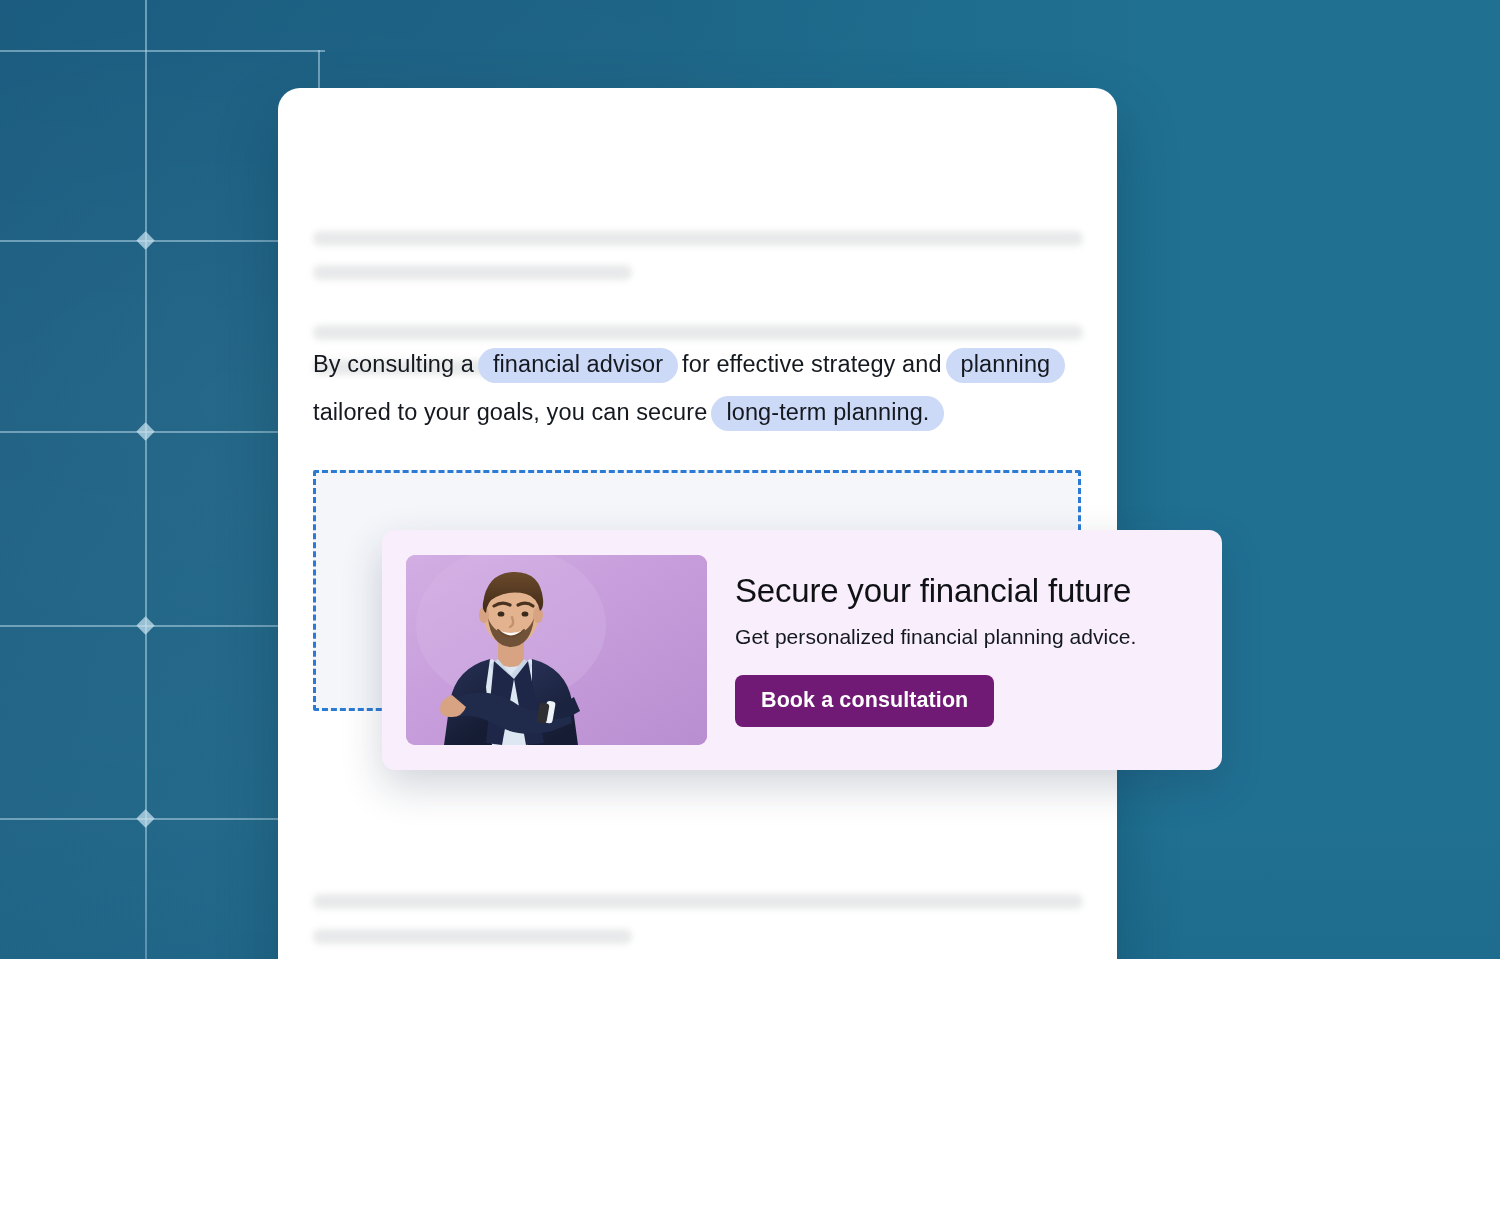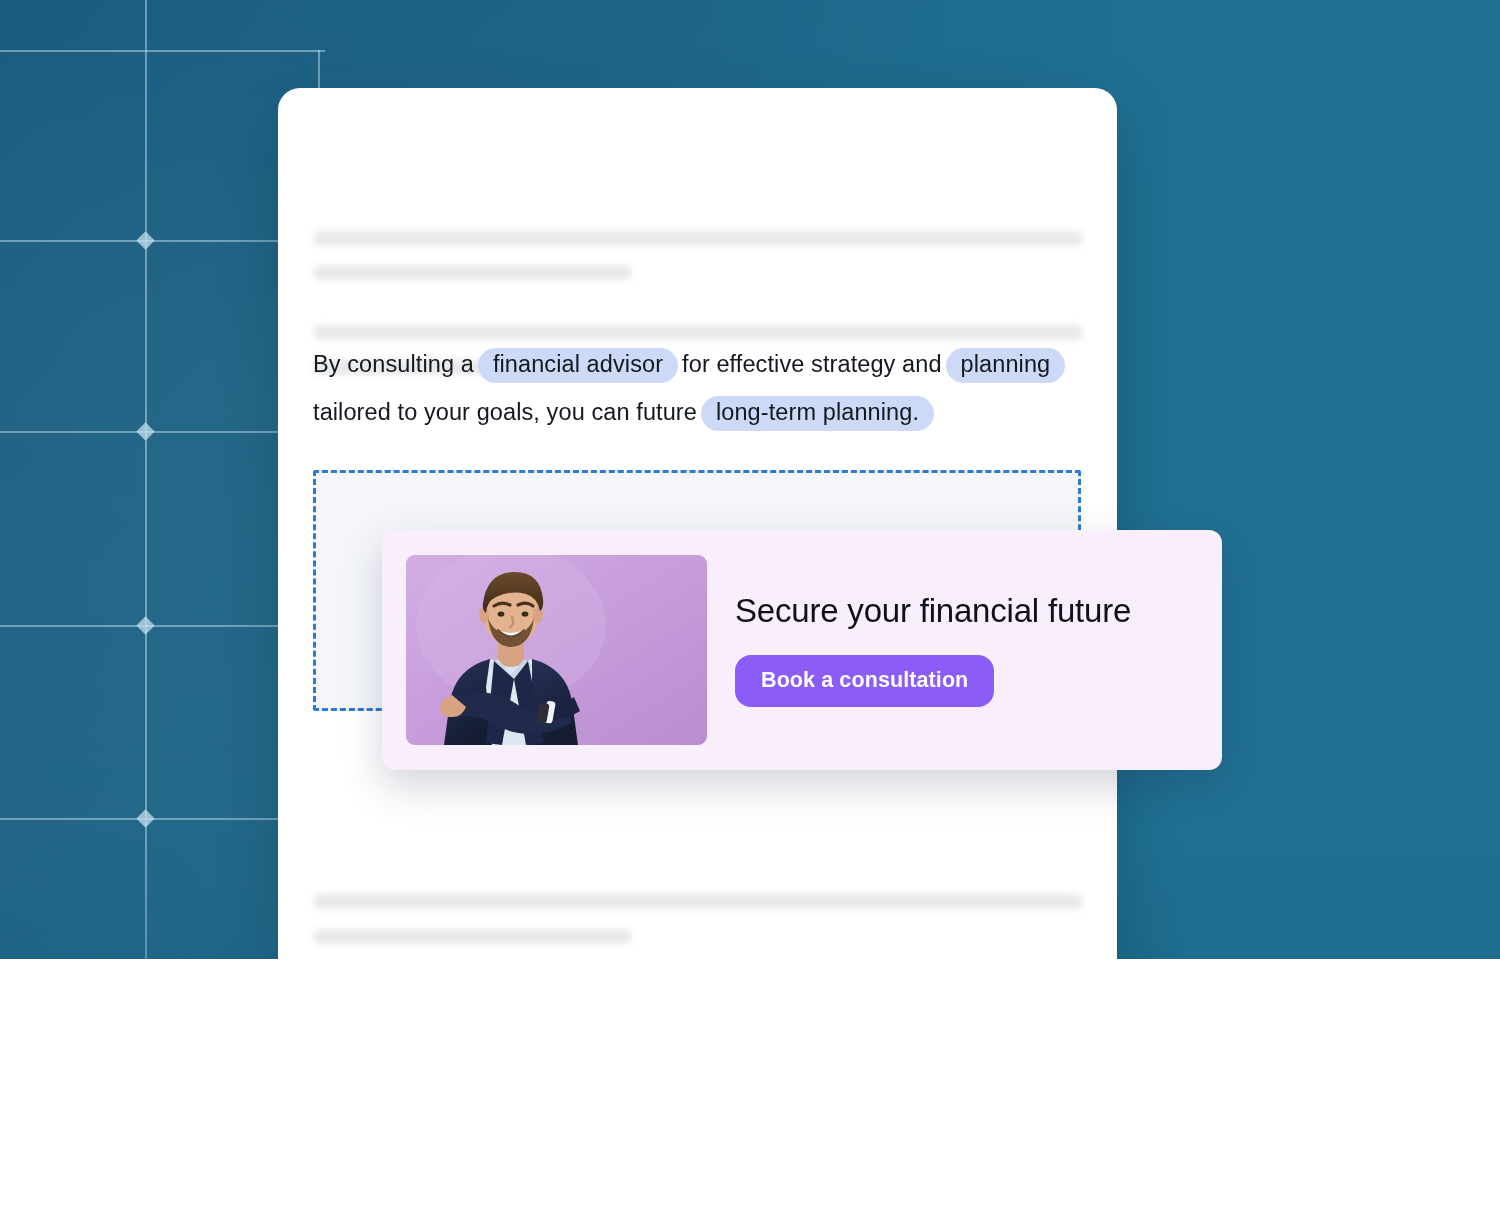--- a/index.html
+++ b/index.html
@@ -155,27 +155,27 @@
   }
   .promo-sub {
     margin-top: 16px;
     font-size: 21px;
     color: #14181f;
     letter-spacing: 0.05px;
   }
   .promo-cta {
     display: inline-block;
     margin-top: 26px;
-    background: #8b5cf6;
+    background: #701a75;
     color: #ffffff;
     font-size: 21.5px;
     font-weight: 700;
     letter-spacing: 0.1px;
     border: none;
-    border-radius: 16px;
+    border-radius: 8px;
     padding: 13px 26px 14px;
     cursor: pointer;
     font-family: "Liberation Sans", sans-serif;
   }
 </style>
 </head>
 <body>
 
 <div class="stage">
 
@@ -223,21 +223,21 @@
       <div class="skel" style="left:35px; top:806px; width:770px;"></div>
       <div class="skel" style="left:35px; top:841px; width:319px;"></div>
       <div class="skel" style="left:35px; top:900px; width:770px;"></div>
       <div class="skel" style="left:35px; top:935px; width:770px;"></div>
       <div class="skel" style="left:35px; top:970px; width:319px;"></div>
       <div class="skel" style="left:35px; top:1029px; width:770px;"></div>
 
     </div>
   </div>
 
-  <div class="sentence"><span>By consulting a</span><span class="pill">financial advisor</span><span>for effective strategy and</span><span class="pill">planning</span><br><span>tailored to your goals, you can future</span><span class="pill">long-term planning.</span></div>
+  <div class="sentence"><span>By consulting a</span><span class="pill">financial advisor</span><span>for effective strategy and</span><span class="pill">planning</span><br><span>tailored to your goals, you can secure</span><span class="pill">long-term planning.</span></div>
 
   <div class="dropzone"></div>
 
   <div class="promo">
 
     <div class="promo-photo">
       <svg viewBox="0 0 301 190" preserveAspectRatio="xMidYMid slice" aria-hidden="true">
         <defs>
           <linearGradient id="bgp" x1="0" y1="0" x2="1" y2="1">
             <stop offset="0%" stop-color="#d2aee3"></stop>
@@ -301,17 +301,18 @@
           <path d="M82 63 q3 28 23 29 q20 -1 23 -29 q-6 16 -23 17 q-17 -1 -23 -17 z" fill="#5a4128" opacity="0.85"></path>
 
           <path d="M92 75 q13 12 26 0 q-13 6 -26 0 z" fill="#ffffff"></path>
           <path d="M92 75 q13 13 26 0" stroke="#6b4a30" stroke-width="2" fill="none" stroke-linecap="round"></path>
         </g>
       </svg>
     </div>
 
     <div class="promo-body">
       <div class="promo-title">Secure your financial future</div>
+      <div class="promo-sub">Get personalized financial planning advice.</div>
       <button class="promo-cta">Book a consultation</button>
     </div>
   </div>
 
 </div>
 
 </body></html>

